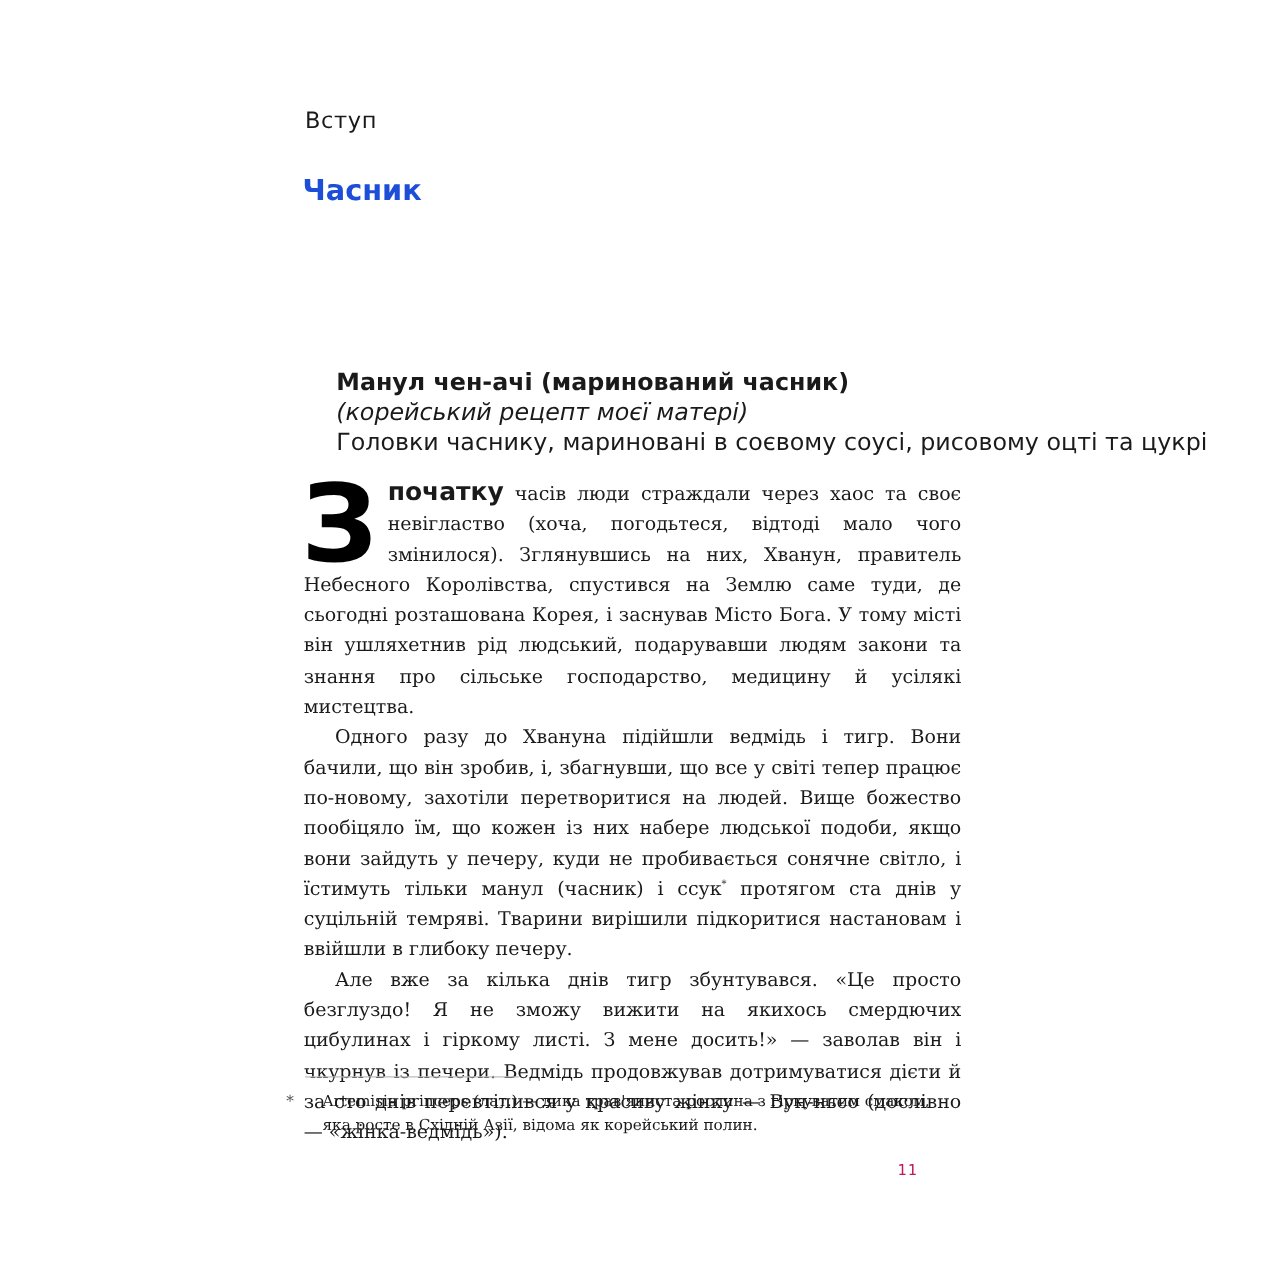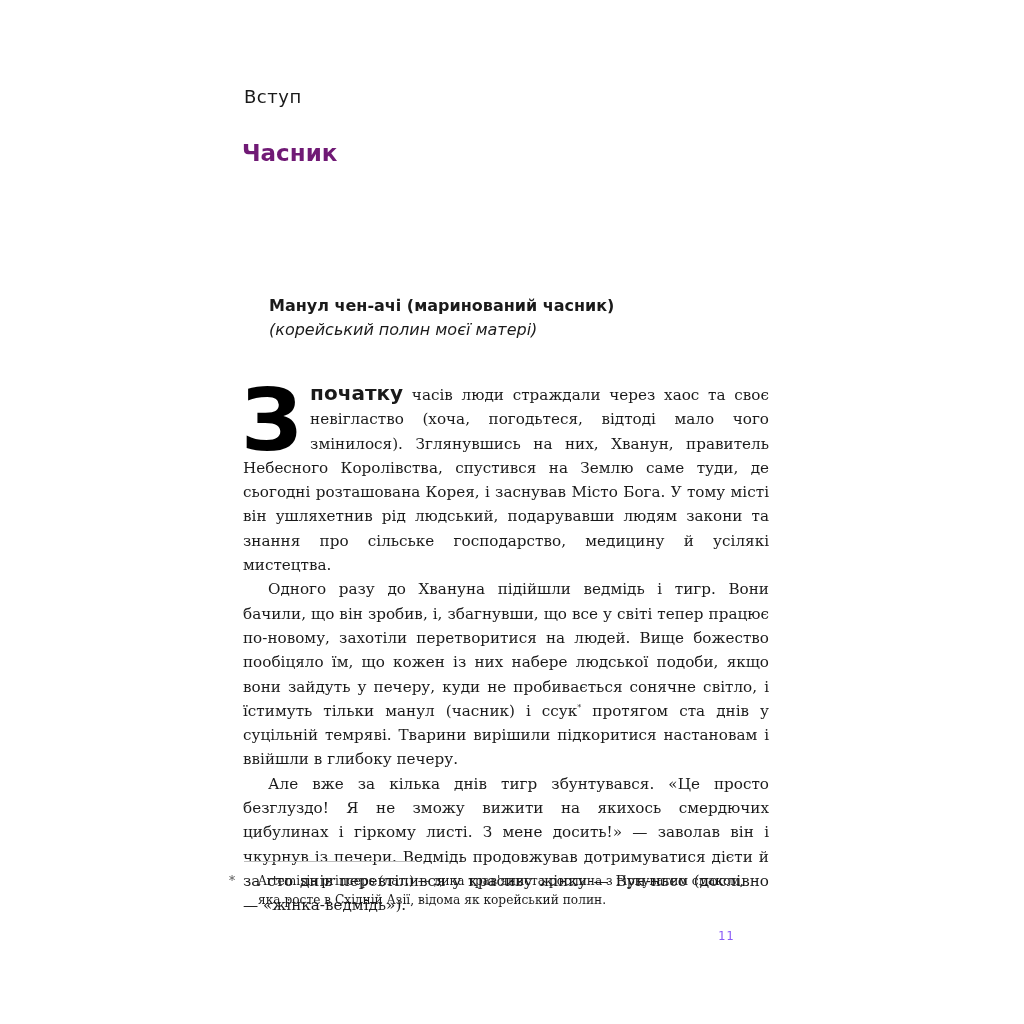--- a/index.html
+++ b/index.html
@@ -29,28 +29,28 @@
     letter-spacing: 0.5px;
     color: #1a1a1a;
   }
   .chapter-title {
     position: absolute;
     left: 242px;
     top: 140px;
     font-family: "DejaVu Sans", sans-serif;
     font-weight: bold;
     font-size: 23px;
-    color: #701a75;
+    color: #1d4ed8;
   }
   .recipe {
     position: absolute;
     left: 269px;
     top: 294px;
     font-family: "DejaVu Sans", sans-serif;
-    font-size: 16px;
+    font-size: 19px;
     line-height: 24px;
     color: #1a1a1a;
   }
   .recipe .r-title { font-weight: bold; }
   .recipe .r-sub { font-style: italic; }
   .body {
     position: absolute;
     left: 243px;
     top: 381px;
     width: 526px;
@@ -113,35 +113,36 @@
   .footnote .fn-text {
     margin-left: 29px;
   }
   .page-number {
     position: absolute;
     left: 718px;
     top: 929px;
     font-family: "DejaVu Sans Mono", monospace;
     font-size: 12px;
     letter-spacing: 1px;
-    color: #8b5cf6;
+    color: #be185d;
   }
 </style>
 </head>
 <body>
 
 <div class="page">
 
   <div class="section-label">Вступ</div>
 
   <div class="chapter-title">Часник</div>
 
   <div class="recipe">
     <div class="r-title">Манул чен-ачі (маринований часник)</div>
-    <div class="r-sub">(корейський полин моєї матері)</div>
+    <div class="r-sub">(корейський рецепт моєї матері)</div>
+    <div class="r-desc">Головки часнику, мариновані в соєвому соусі, рисовому оцті та цукрі</div>
   </div>
 
   <div class="body">
     <p><span class="dropcap">З</span><span class="lead-bold">початку</span><span> часів люди страждали через хаос та своє невігластво (хоча, погодьтеся, відтоді мало чого змінилося). Зглянувшись на них, Хванун, правитель Небесного Королівства, спустився на Землю саме туди, де сьогодні розташована Корея, і заснував Місто Бога. У тому місті він ушляхетнив рід людський, подарувавши людям закони та знання про сільське господарство, медицину й усілякі мистецтва.</span></p>
     <p class="indent"><span>Одного разу до Хвануна підійшли ведмідь і тигр. Вони бачили, що він зробив, і, збагнувши, що все у світі тепер працює по-новому, захотіли перетворитися на людей. Вище божество пообіцяло їм, що кожен із них набере людської подоби, якщо вони зайдуть у печеру, куди не пробивається сонячне світло, і їстимуть тільки </span><span class="it">манул</span><span> (часник) і </span><span class="it">ссук</span><sup class="fn">*</sup><span> протягом ста днів у суцільній темряві. Тварини вирішили підкоритися настановам і ввійшли в глибоку печеру.</span></p>
     <p class="indent">Але вже за кілька днів тигр збунтувався. «Це просто безглуздо! Я не зможу вижити на якихось смердючих цибулинах і гіркому листі. З мене досить!» — заволав він і чкурнув із печери. Ведмідь продовжував дотримуватися дієти й за сто днів перевтілився у красиву жінку — Вун-ньєо (дослівно — «жінка-ведмідь»).</p>
   </div>
 
   <div class="fn-rule"></div>
 

